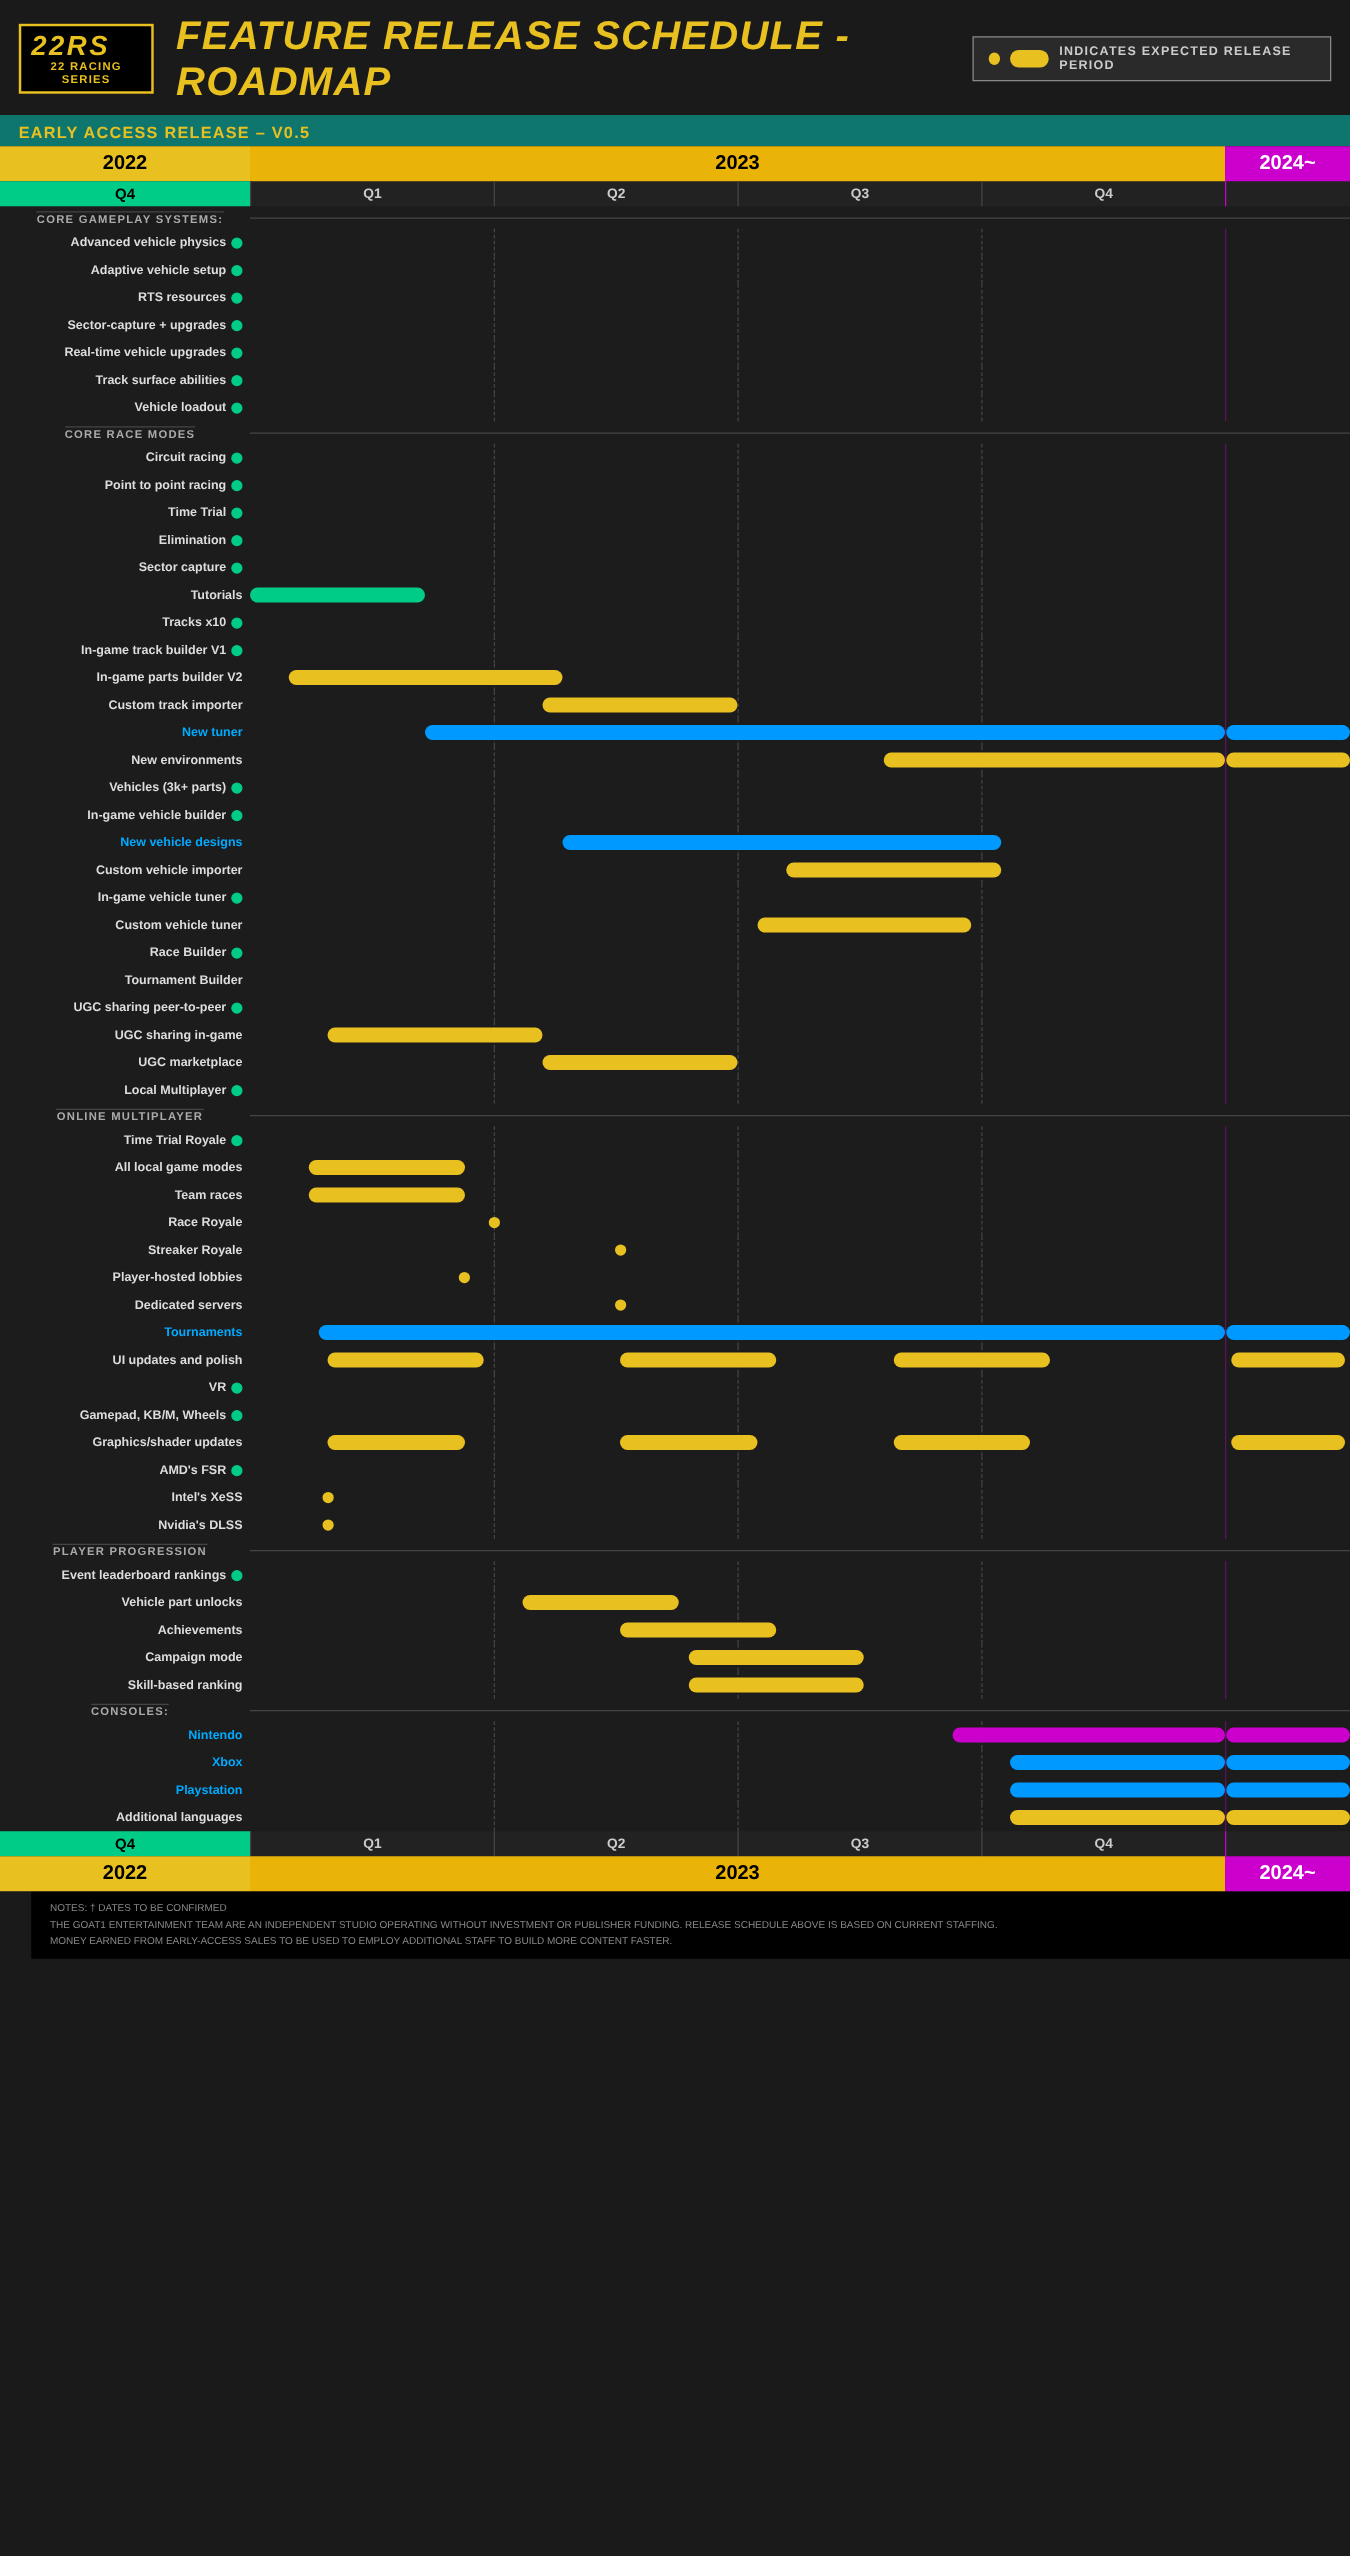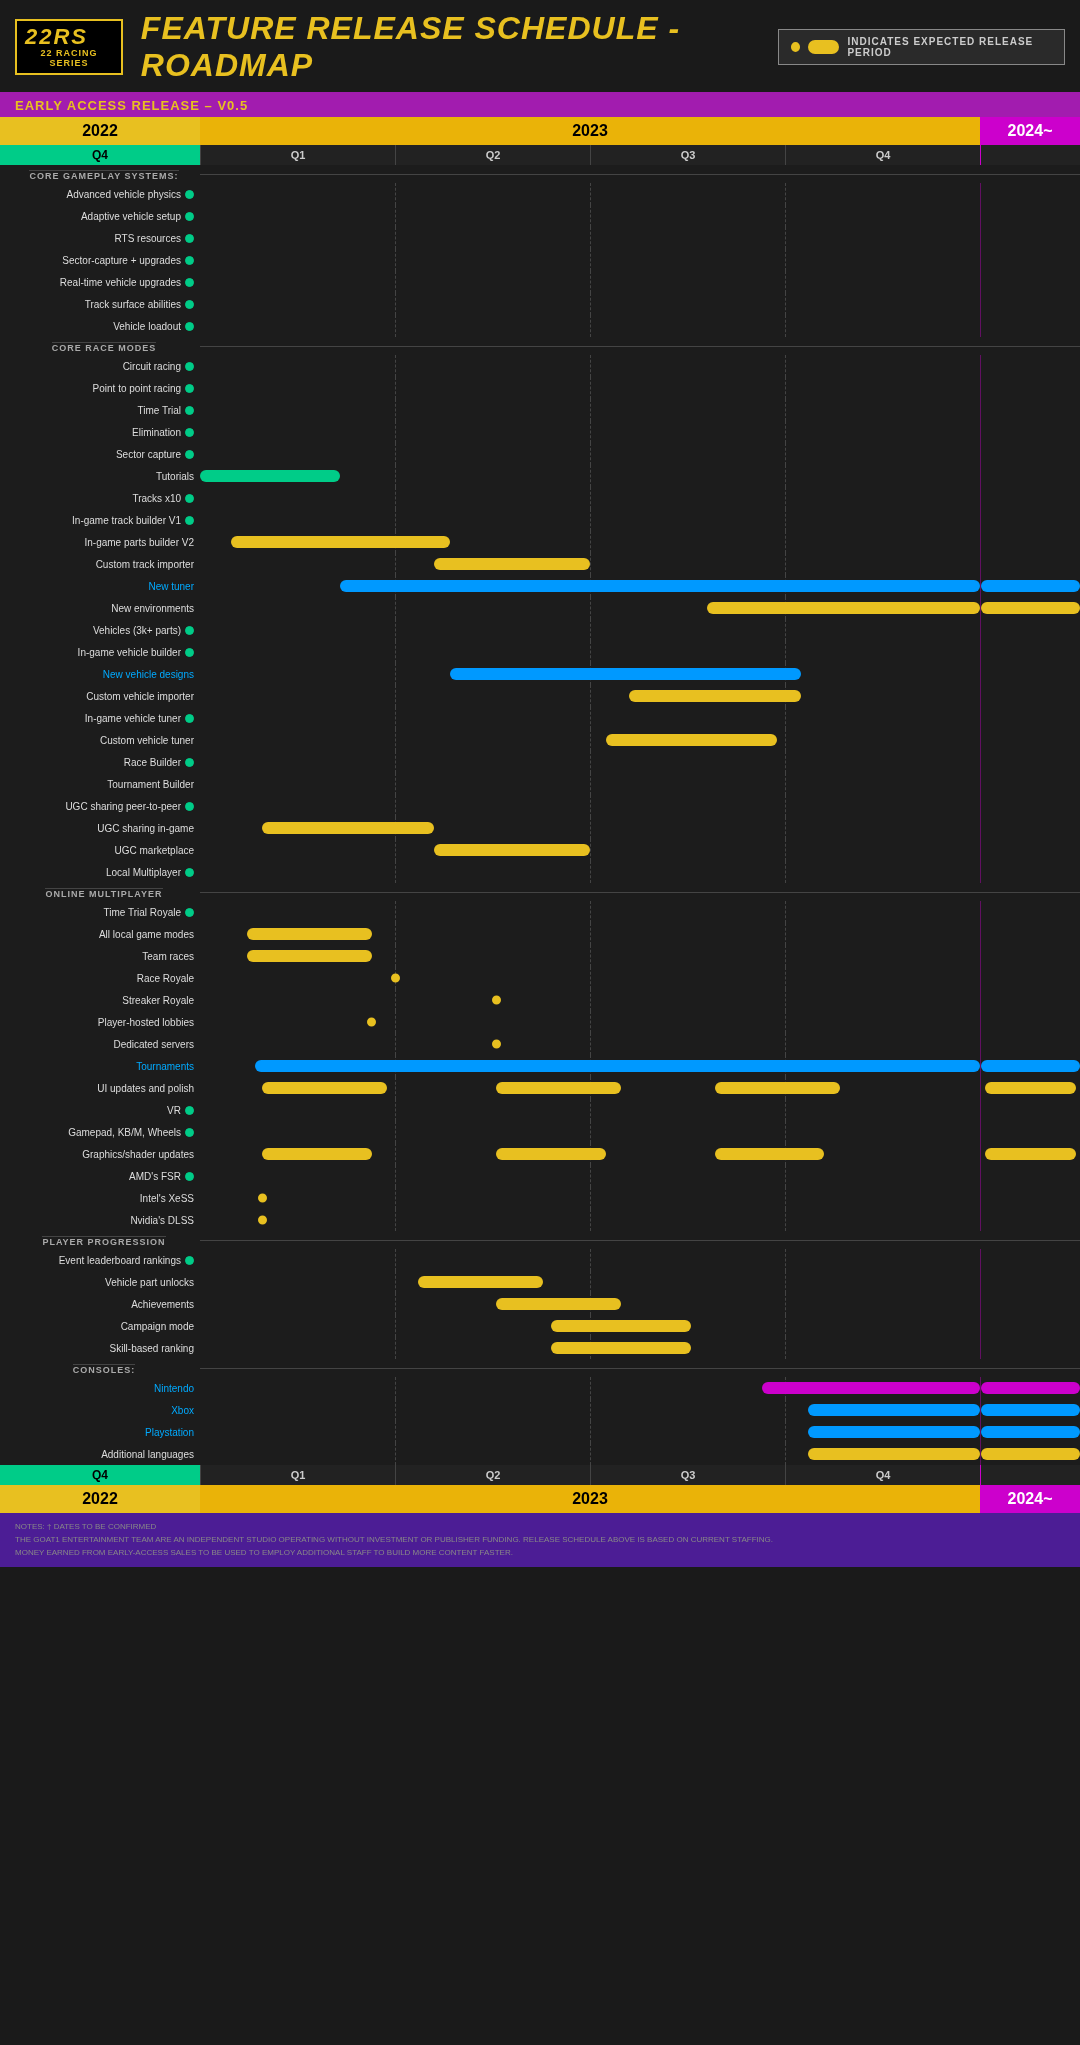--- a/index.html
+++ b/index.html
@@ -61,21 +61,21 @@
       display: inline-block;
     }
     .legend-label {
       color: #ccc;
       font-size: 10px;
       letter-spacing: 1px;
       font-weight: 600;
     }
 
     .early-access-label {
-      background: #a21caf;
+      background: #0f766e;
       color: #e8c020;
       font-size: 13px;
       font-weight: 900;
       padding: 6px 15px 4px 15px;
       letter-spacing: 1px;
     }
 
     
     .year-header {
       display: flex;
@@ -165,20 +165,21 @@
       width: 100px; flex-shrink: 0;
       border-top: 1px solid #444;
     }
 
     
     .feature-row {
       display: flex;
       height: 22px;
       align-items: center;
       position: relative;
+      font-weight: bold;
     }
 
     .feature-label-cell {
       width: 200px;
       flex-shrink: 0;
       display: flex;
       align-items: center;
       justify-content: flex-end;
       padding-right: 6px;
       position: relative;
@@ -224,25 +225,26 @@
       border-radius: 6px;
       top: 50%;
       transform: translateY(-50%);
     }
     .bar-yellow { background: #e8c020; }
     .bar-blue { background: #0099ff; }
     .bar-green { background: #00cc88; }
     .bar-magenta { background: #cc00cc; }
 
     .notes-section {
-      background: #4c1d95;
+      background: #000000;
       padding: 8px 15px;
       font-size: 8px;
       color: #888;
       line-height: 1.6;
+      margin-left: 25px;
     }
 
     .dagger { color: #888; font-size: 9px; }
 
     
     .roadmap-table {
       position: relative;
       background: #1c1c1c;
     }
   </style>

